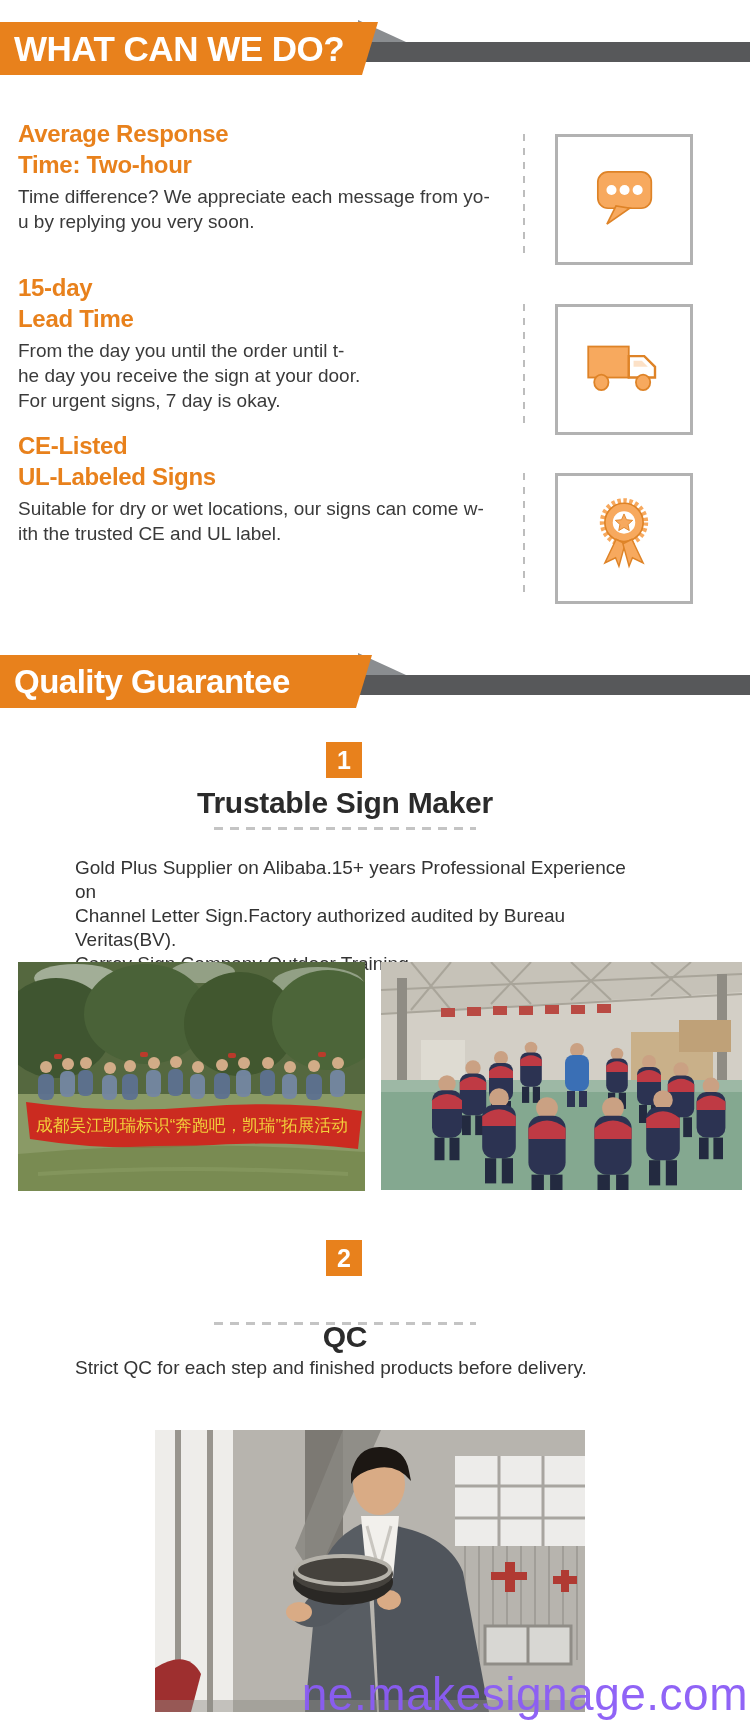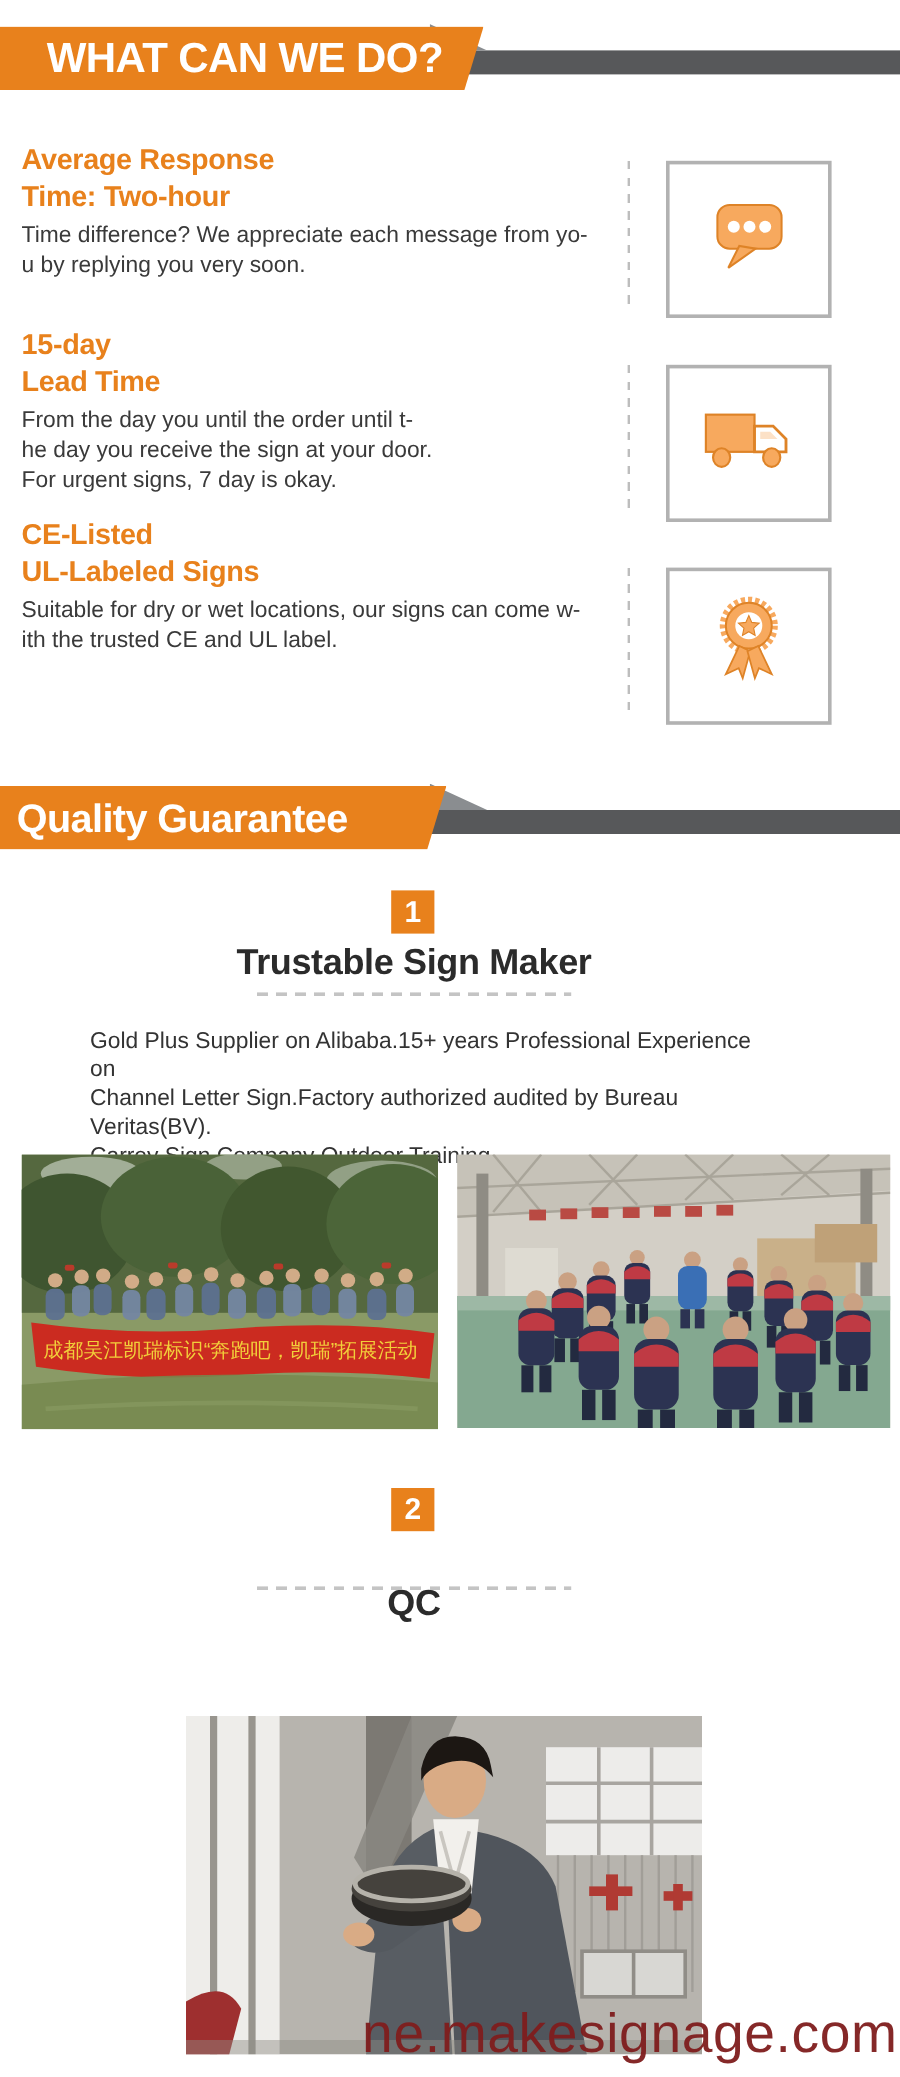--- a/index.html
+++ b/index.html
@@ -9,21 +9,21 @@
   
   .banner{position:absolute;left:0;width:750px;height:80px;}
   .banner .bar{position:absolute;left:340px;right:0;top:42px;height:20px;background:#57585a;}
   .banner .fold{position:absolute;left:358px;top:20px;width:48px;height:22px;background:#8a8d90;
                 clip-path:polygon(0 0,100% 100%,0 100%);}
   .banner .ribbon{position:absolute;left:0;top:22px;height:53px;background:#e8811c;
                   clip-path:polygon(0 0,100% 0,calc(100% - 16px) 100%,0 100%);
                   display:flex;align-items:center;}
   .banner .ribbon span{color:#fff;font-weight:bold;padding:0 30px 0 14px;white-space:nowrap;
                        letter-spacing:-0.5px;}
-  #banner1 .ribbon{width:378px;padding-left:25px;} #banner1 .ribbon span{font-size:35px;}
+  #banner1 .ribbon{width:378px;} #banner1 .ribbon span{font-size:35px;}
   #banner2 .ribbon{width:372px;} #banner2 .ribbon span{font-size:33px;}
 
   
   .feature{position:absolute;left:18px;width:714px;display:flex;align-items:flex-start;}
   .f-text{flex:0 0 488px;}
   .f-title{color:#e8811c;font-weight:bold;font-size:24px;line-height:31px;letter-spacing:-0.3px;}
   .f-body{margin-top:4px;font-size:19px;line-height:25px;color:#3a3a3a;}
   .f-sep{flex:0 0 2px;margin-left:17px;width:2px;height:126px;
          background:repeating-linear-gradient(180deg,#bdbdbd 0 7px,transparent 7px 14px);}
   .f-box{margin-left:30px;width:132px;height:125px;border:3px solid #b2b2b2;background:#fff;
@@ -37,21 +37,21 @@
   .sec-dash{position:absolute;width:262px;height:3px;
             background:repeating-linear-gradient(90deg,#c4c4c4 0 9px,transparent 9px 16px);}
   .sec-para{position:absolute;left:75px;width:560px;font-size:19px;line-height:24px;color:#333;}
 
   
   .photos{position:absolute;left:18px;top:962px;display:flex;gap:16px;}
   .photo{display:block;}
   .photo3{position:absolute;left:155px;top:1430px;}
 
   
-  .watermark{position:absolute;right:2px;bottom:10px;font-size:46px;color:#7f1d1d;opacity:.95;
+  .watermark{position:absolute;right:2px;bottom:10px;font-size:46px;color:#8b5cf6;opacity:.95;
              z-index:6;letter-spacing:0.5px;white-space:nowrap;}
 </style>
 </head>
 <body>
 
 <div class="page">
 
   <div class="banner" id="banner1" style="top:0;">
     <div class="bar"></div>
     <div class="fold"></div>
@@ -280,20 +280,21 @@
       </svg>
     </span>
   </div>
 
   <div class="badge" style="left:326px;top:1240px;">
     <span>2</span>
   </div>
   <div class="sec-title" style="top:1280px;margin-top:40px;">QC</div>
   <div class="sec-dash" style="left:214px;top:1322px;"></div>
   <div class="sec-para" style="top:1356px;">
+    <div>Strict QC for each step and finished products before delivery.</div>
   </div>
 
   <span class="photo photo3">
     <svg width="430" height="282" viewBox="0 0 430 282">
       <rect width="430" height="282" fill="#b7b4ae"></rect>
       <rect x="0" y="0" width="78" height="282" fill="#eeedea"></rect>
       <rect x="20" y="0" width="6" height="282" fill="#98958e"></rect>
       <rect x="52" y="0" width="6" height="282" fill="#98958e"></rect>
       <rect x="150" y="0" width="38" height="150" fill="#7c7973"></rect>
       <polygon points="188,0 226,0 160,150 140,118" fill="#8a8781" opacity=".85"></polygon>

